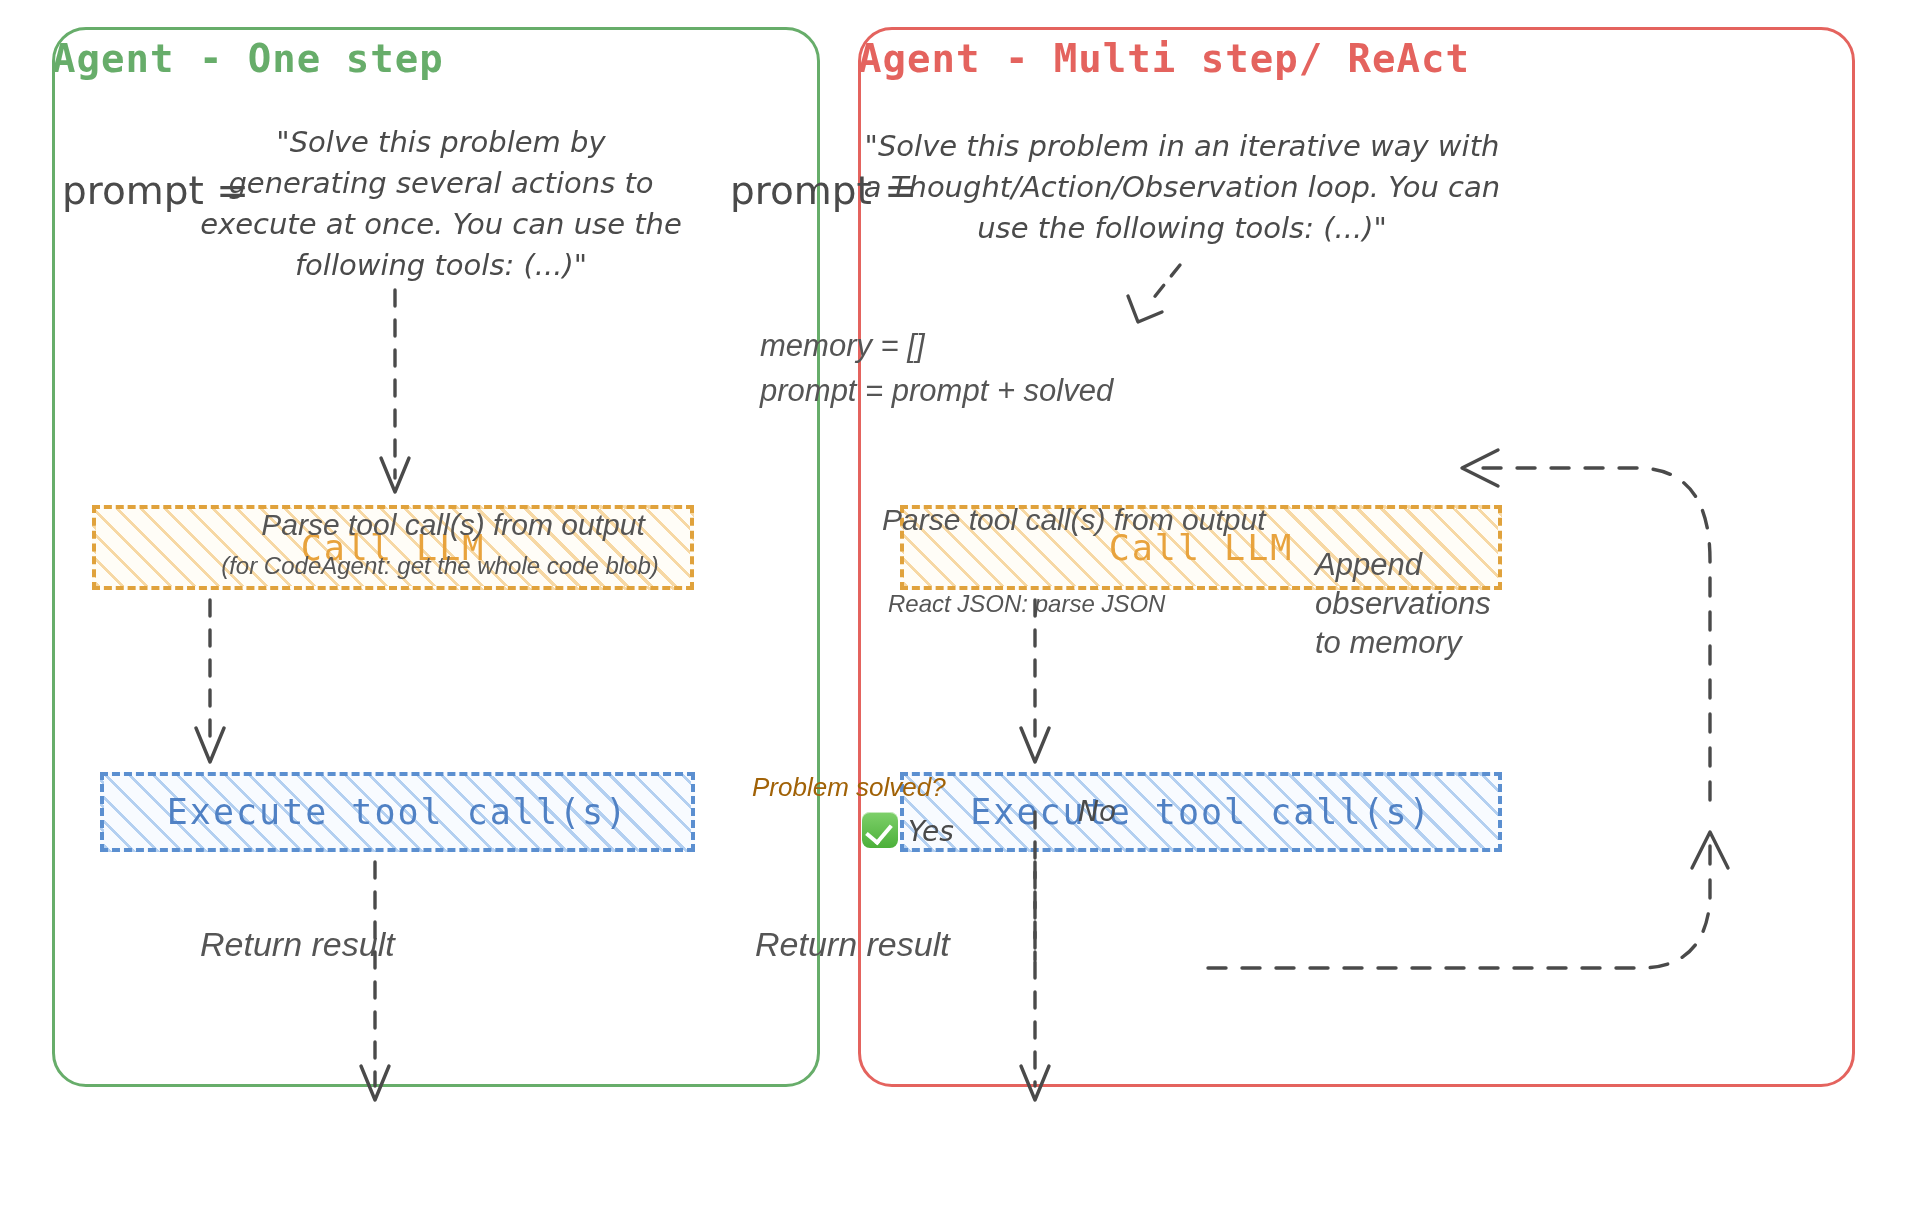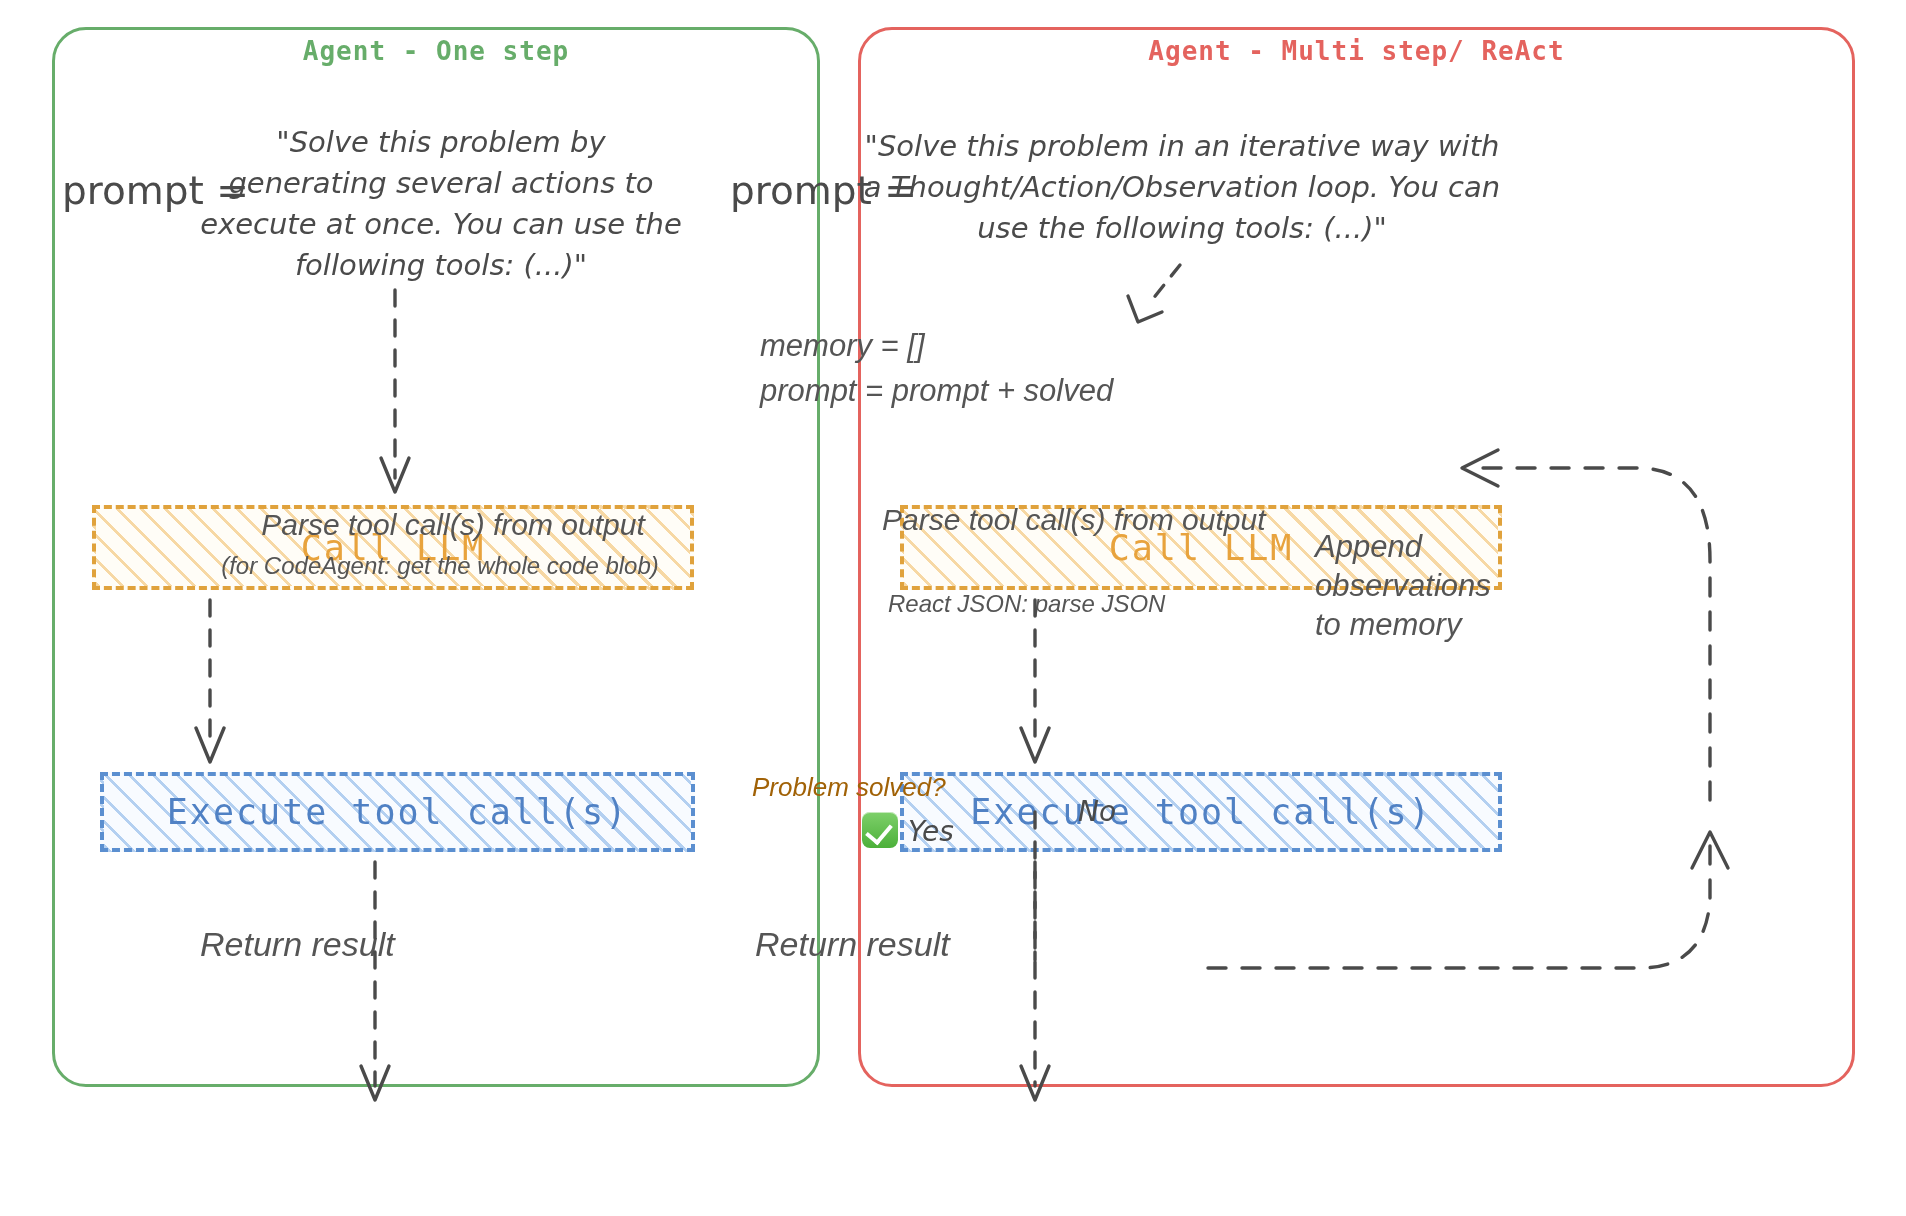--- a/index.html
+++ b/index.html
@@ -4,23 +4,23 @@
 <style>
   html,body{margin:0;padding:0;background:#ffffff;}
   body{width:1906px;height:1216px;font-family:"Liberation Sans",sans-serif;}
   #stage{position:relative;width:1906px;height:1216px;overflow:hidden;background:#fff;}
 
   
   .panel{position:absolute;border-radius:34px;background:transparent;box-sizing:border-box;}
   #panel-left{left:52px;top:27px;width:768px;height:1060px;border:3px solid #67ad6a;}
   #panel-right{left:858px;top:27px;width:997px;height:1060px;border:3px solid #e4635e;}
 
-  .panel-title{position:absolute;width:100%;text-align:center;
+  .panel-title{position:absolute;width:100%;text-align:left;
     font-family:"DejaVu Sans Mono","Liberation Mono",monospace;
-    font-weight:bold;font-size:26px;letter-spacing:1px;}
+    font-weight:bold;font-size:39px;letter-spacing:1px;}
   #title-left{top:36px;color:#67ad6a;}
   #title-right{top:36px;color:#e4635e;}
 
   .prompt-label{position:absolute;font-family:"DejaVu Sans",sans-serif;
     font-size:39px;color:#4a4a4a;white-space:nowrap;}
   .prompt-text{position:absolute;font-family:"DejaVu Sans",sans-serif;
     font-size:29px;color:#4a4a4a;line-height:41px;font-style:italic;}
   #prompt-text-left{left:196px;top:122px;width:490px;text-align:center;}
   #prompt-label-left{left:62px;top:168px;}
   #prompt-text-right{left:862px;top:126px;width:640px;text-align:center;}
@@ -32,21 +32,21 @@
   #memory-line1{left:760px;top:328px;font-size:31px;}
   #memory-line2{left:760px;top:373px;font-size:31px;}
 
   #parse-left-main{left:218px;top:508px;font-size:30px;width:470px;text-align:center;}
   #parse-left-sub{left:205px;top:552px;font-size:24px;width:470px;text-align:center;}
 
   #parse-right-main{left:882px;top:503px;font-size:30px;}
   #parse-right-sub1{left:888px;top:548px;font-size:24px;}
   #parse-right-sub2{left:888px;top:590px;font-size:24px;}
 
-  #append-text{left:1315px;top:527px;font-size:31px;line-height:39px;width:200px;}
+  #append-text{left:1315px;top:545px;font-size:31px;line-height:39px;width:200px;}
 
   #problem-solved{left:752px;top:772px;font-size:26px;color:#a16207;font-weight:normal;}
 
   #return-left{left:200px;top:925px;font-size:34px;}
   #return-right{left:755px;top:925px;font-size:34px;}
 
   .hand-small{position:absolute;font-family:"DejaVu Sans",sans-serif;
     font-style:italic;color:#4a4a4a;}
   #yes-label{left:908px;top:815px;font-size:28px;}
   #no-label{left:1078px;top:795px;font-size:28px;}

